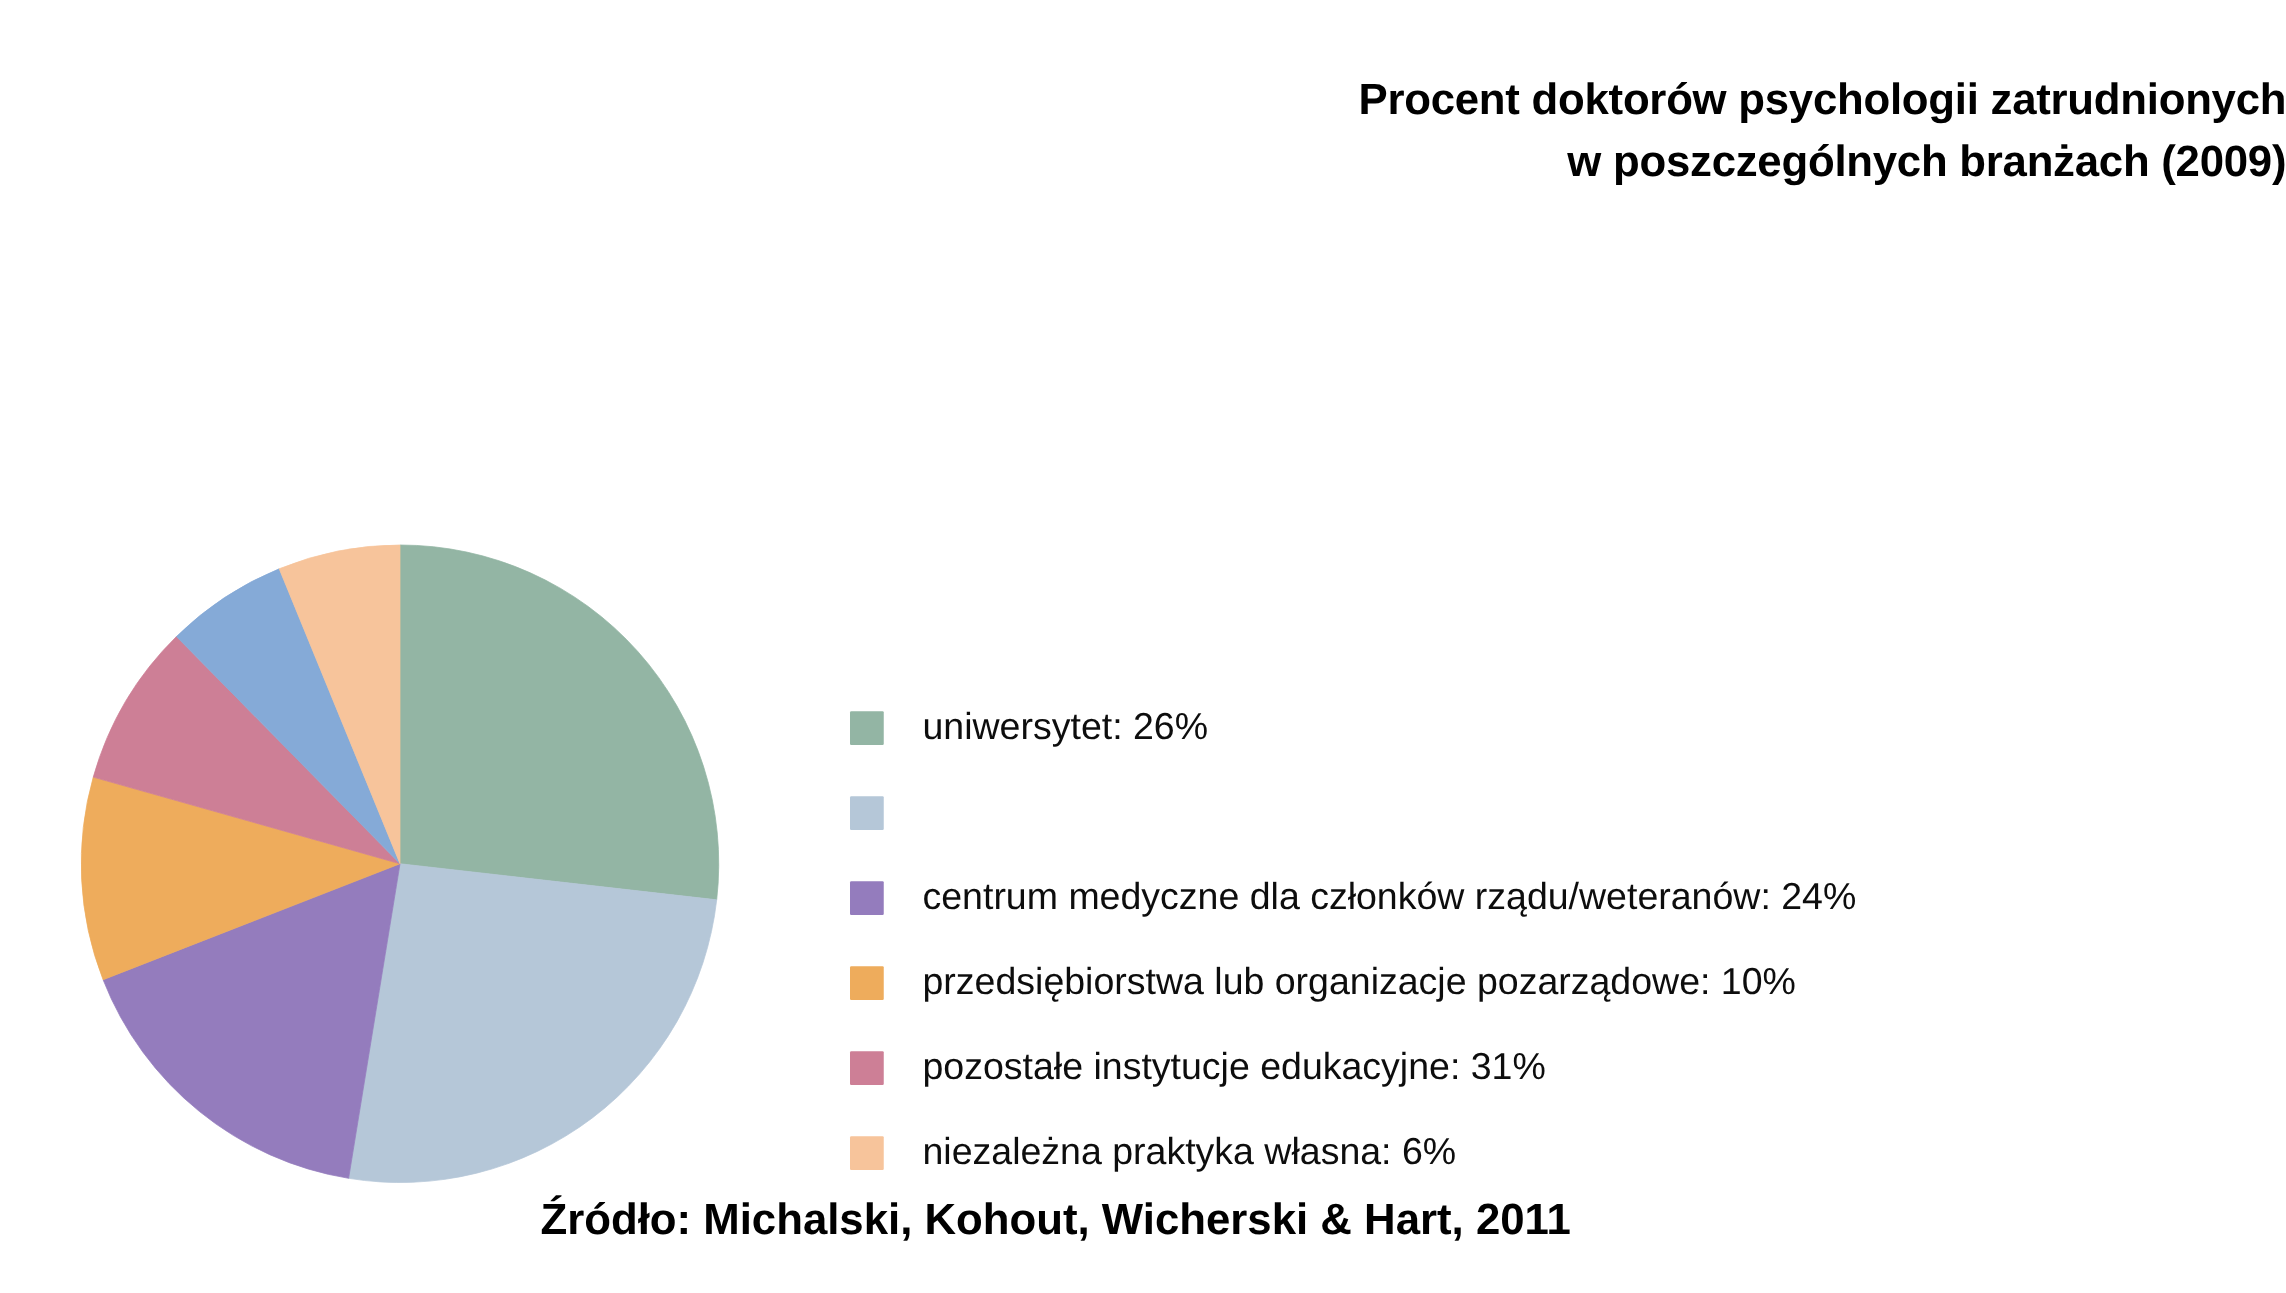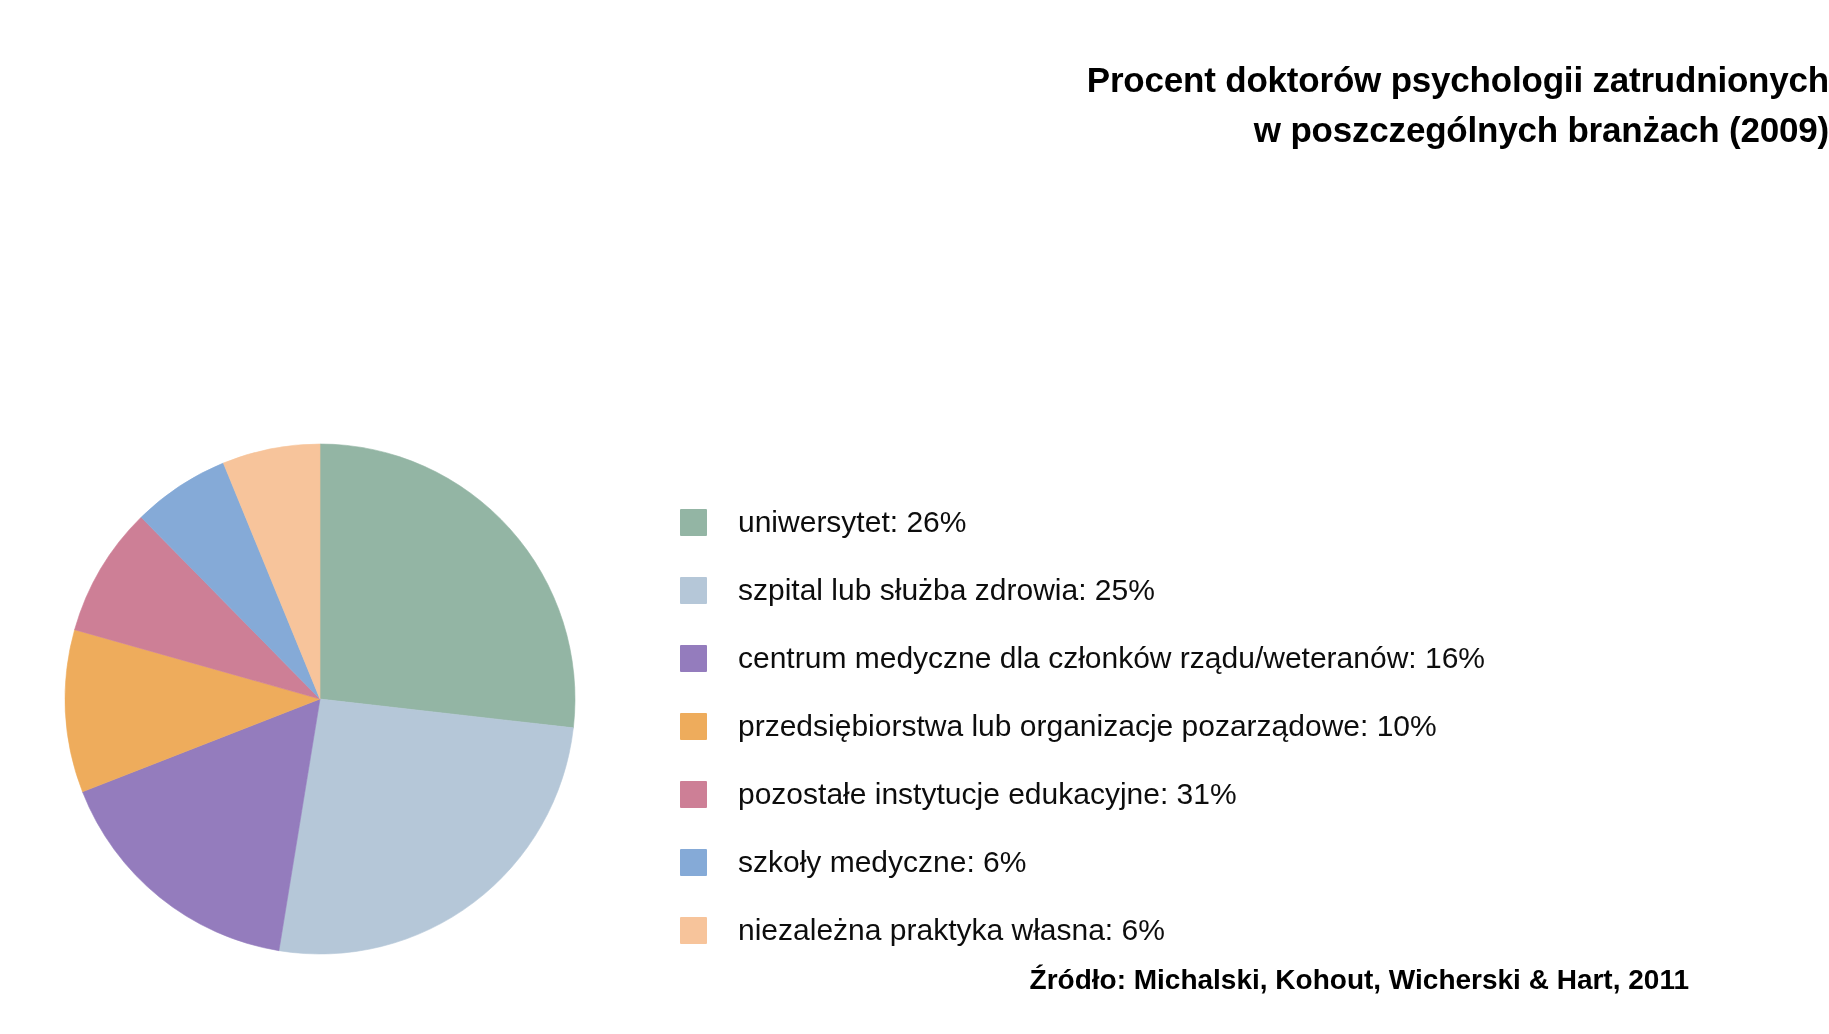--- a/index.html
+++ b/index.html
@@ -71,23 +71,23 @@
     margin-right: 31px;
     border-radius: 1px;
   }
   .legend-label {
     font-size: 30px;
     line-height: 34px;
     color: #0d0d0d;
     white-space: nowrap;
   }
   .chart-source {
-    text-align: right;
+    text-align: center;
     font-weight: bold;
-    font-size: 28px;
+    font-size: 35px;
     color: #000;
     margin-bottom: 0;
     padding-bottom: 38px;
     padding-right: 140px;
   }
 </style>
 </head>
 <body>
 
 <div class="chart-root">
@@ -111,37 +111,32 @@
         </svg>
     </div>
 
     <div class="legend" id="legend">
         <div class="legend-row">
           <span class="legend-swatch" style="background: rgb(147, 181, 164);"></span>
           <span class="legend-label">uniwersytet: 26%</span>
         </div>
         <div class="legend-row">
           <span class="legend-swatch" style="background: rgb(181, 199, 216);"></span>
-          <span class="legend-label">szpital lub służba zdrowia: 25%</span>
         </div>
         <div class="legend-row">
           <span class="legend-swatch" style="background: rgb(148, 124, 189);"></span>
-          <span class="legend-label">centrum medyczne dla członków rządu/weteranów: 16%</span>
+          <span class="legend-label">centrum medyczne dla członków rządu/weteranów: 24%</span>
         </div>
         <div class="legend-row">
           <span class="legend-swatch" style="background: rgb(238, 172, 92);"></span>
           <span class="legend-label">przedsiębiorstwa lub organizacje pozarządowe: 10%</span>
         </div>
         <div class="legend-row">
           <span class="legend-swatch" style="background: rgb(205, 127, 150);"></span>
           <span class="legend-label">pozostałe instytucje edukacyjne: 31%</span>
-        </div>
-        <div class="legend-row">
-          <span class="legend-swatch" style="background: rgb(133, 170, 215);"></span>
-          <span class="legend-label">szkoły medyczne: 6%</span>
         </div>
         <div class="legend-row">
           <span class="legend-swatch" style="background: rgb(247, 196, 155);"></span>
           <span class="legend-label">niezależna praktyka własna: 6%</span>
         </div>
       </div>
 
   </div>
 
   <div class="chart-source">Źródło: Michalski, Kohout, Wicherski &amp; Hart, 2011</div>

